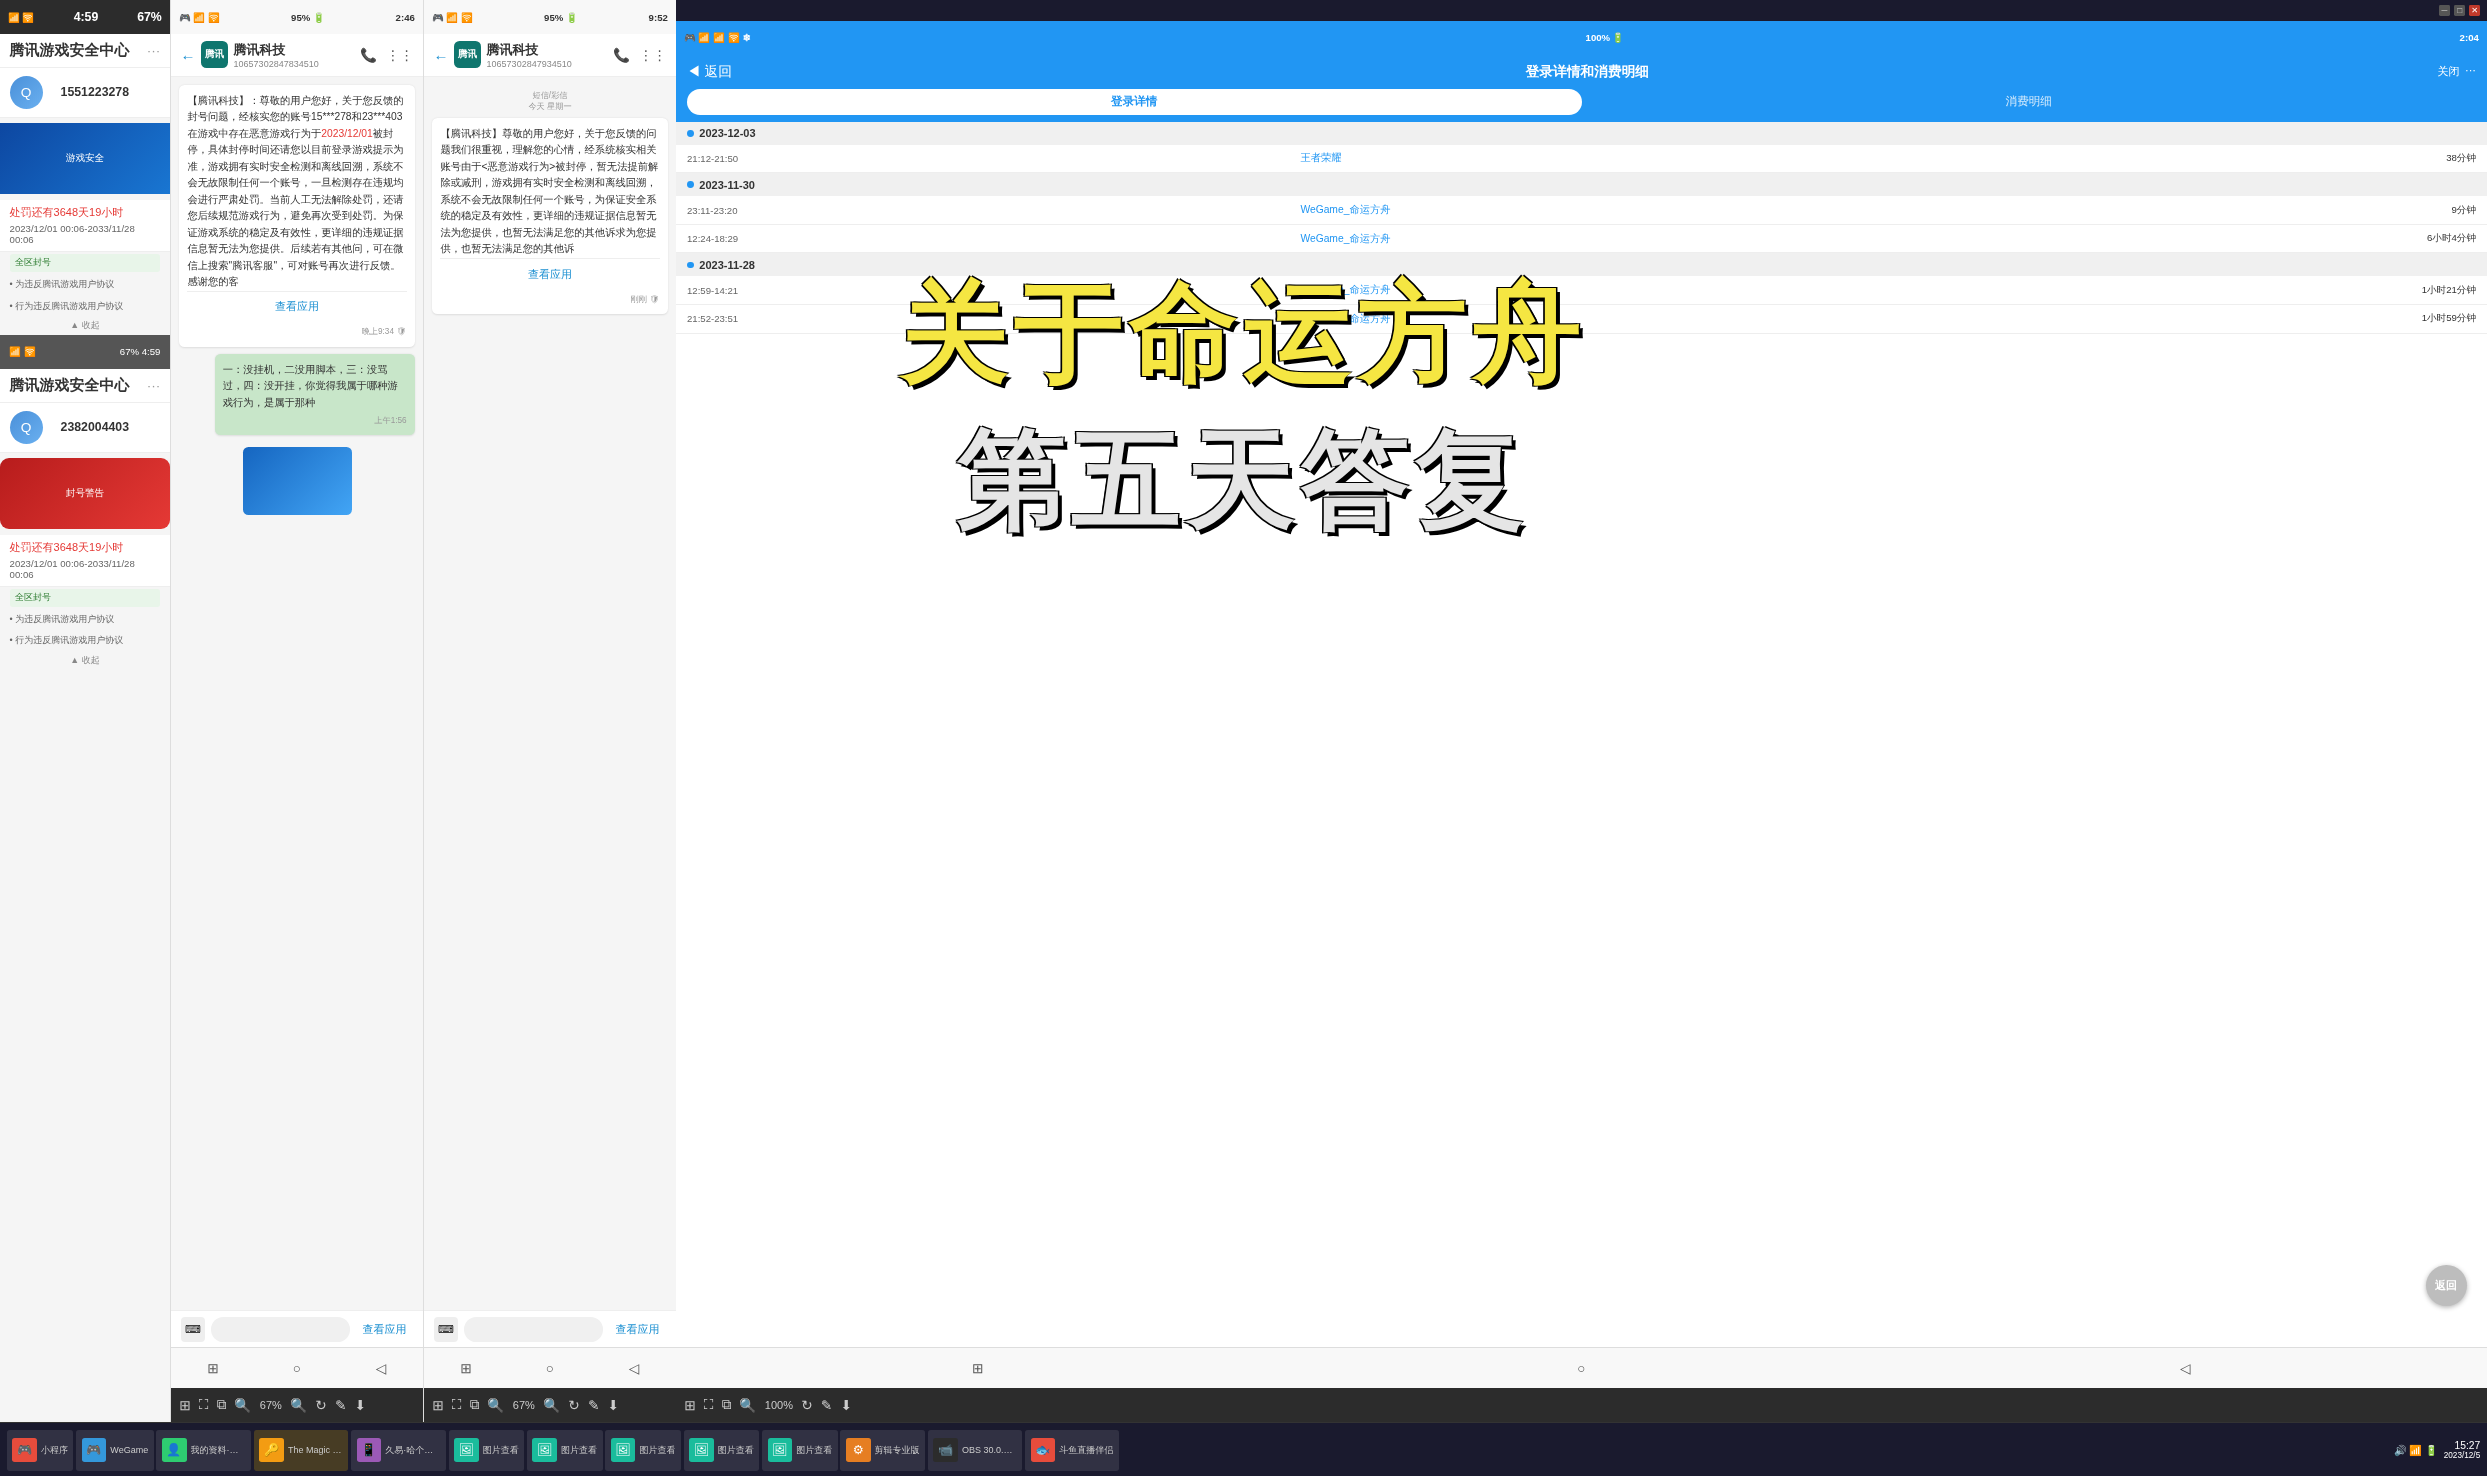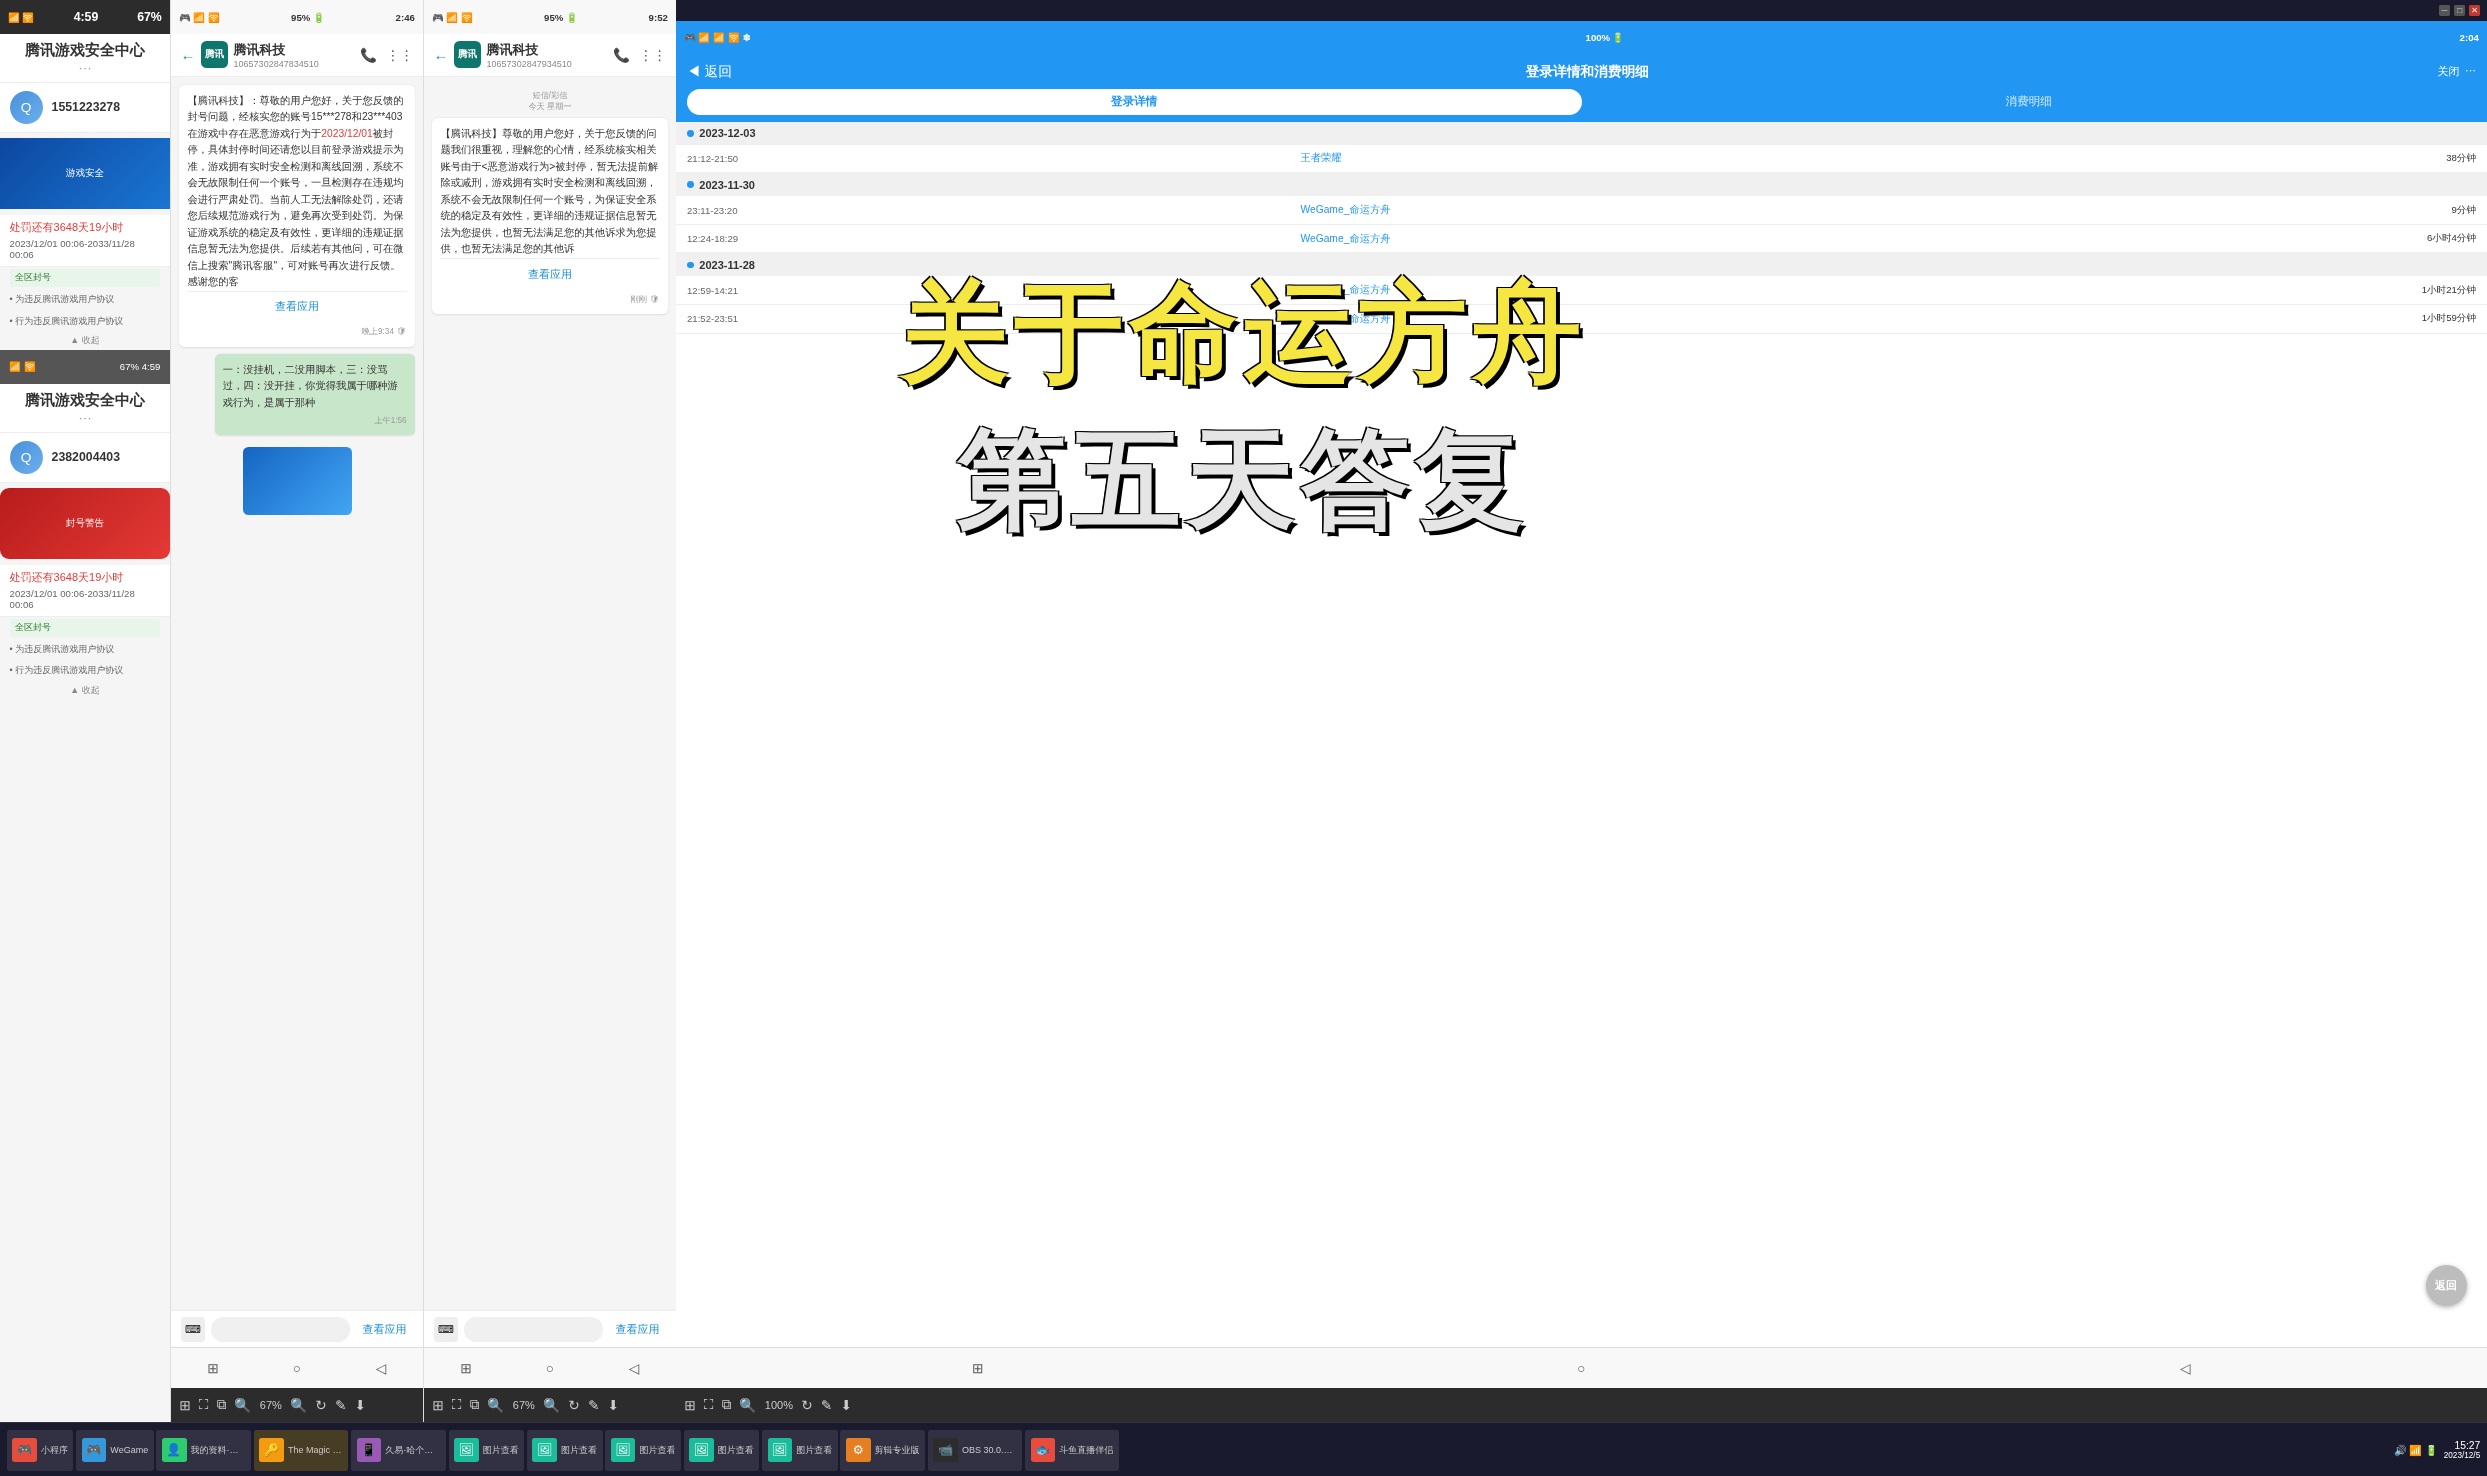--- a/index.html
+++ b/index.html
@@ -86,21 +86,20 @@
     }
 
     
     .p1-header {
       background: #ffffff;
       padding: 6.8px 9.6px;
       display: flex;
       align-items: center;
       justify-content: space-between;
       border-bottom: 0.7px solid #eee;
-      flex-direction: column;
     }
 
     .p1-title {
       font-size: 15px;
       font-weight: bold;
       color: #333;
     }
 
     .p1-account {
       display: flex;
@@ -117,21 +116,21 @@
       background: linear-gradient(135deg, #4a90d9, #6ab0f0);
       display: flex;
       align-items: center;
       justify-content: center;
       color: white;
       font-size: 13.7px;
       flex-shrink: 0;
     }
 
     .account-info {
-      margin-left: 9px;
+      margin-left: 18px;
     }
 
     .account-id {
       font-size: 12.3px;
       font-weight: bold;
       color: #333;
     }
 
     .p1-banner {
       width: 100%;

